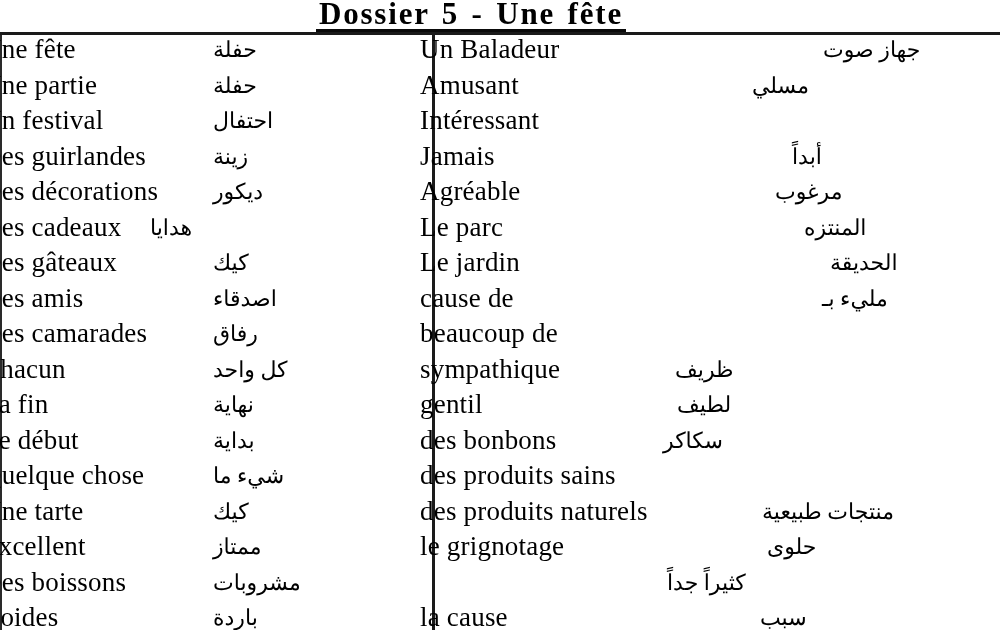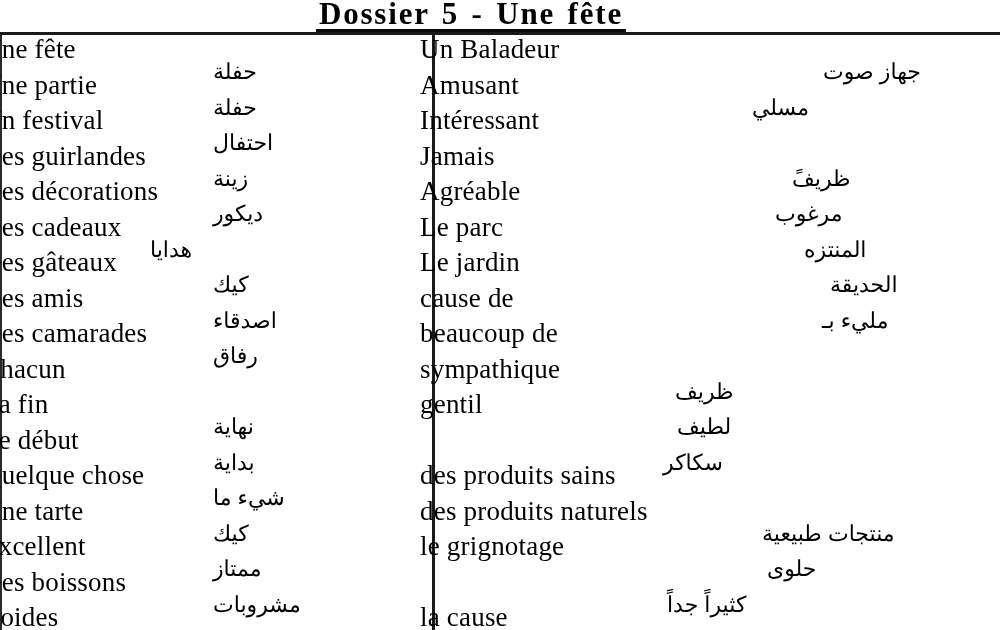--- a/index.html
+++ b/index.html
@@ -50,26 +50,25 @@
   .fr{
     position:absolute;
     font-size:27px;
     letter-spacing:0.2px;
     white-space:nowrap;
   }
   .fr-l{left:-18px;}
   .fr-r{left:420px;}
   .ar{
     position:absolute;
-    font-family:Liberation Sans, sans-serif;
+    font-family:Liberation Serif, serif;
     font-size:22px;
     white-space:nowrap;
     direction:rtl;
     unicode-bidi:isolate;
-    margin-top:22px;
   }
   .ar-l{left:var(--al,213px);}
   .ar-r{left:var(--ar,800px);}
 </style>
 </head>
 <body>
 
 <div class="page">
 
   <div class="page-title">Dossier 5 - Une fête</div>
@@ -96,21 +95,21 @@
     <div class="row" style="--al:213px;--ar:748px">
       <span class="fr fr-l">Un festival</span>
       <span class="ar ar-l">احتفال</span>
       <span class="fr fr-r">Intéressant</span>
     </div>
 
     <div class="row" style="--al:213px;--ar:792px">
       <span class="fr fr-l">Des guirlandes</span>
       <span class="ar ar-l">زينة</span>
       <span class="fr fr-r">Jamais</span>
-      <span class="ar ar-r">ظريفً</span>
+      <span class="ar ar-r">أبداً</span>
     </div>
 
     <div class="row" style="--al:213px;--ar:775px">
       <span class="fr fr-l">Des décorations</span>
       <span class="ar ar-l">ديكور</span>
       <span class="fr fr-r">Agréable</span>
       <span class="ar ar-r">مرغوب</span>
     </div>
 
     <div class="row" style="--al:150px;--ar:804px">
@@ -135,34 +134,36 @@
     </div>
 
     <div class="row" style="--al:213px;--ar:800px">
       <span class="fr fr-l">Des camarades</span>
       <span class="ar ar-l">رفاق</span>
       <span class="fr fr-r">beaucoup de</span>
     </div>
 
     <div class="row" style="--al:213px;--ar:675px">
       <span class="fr fr-l">Chacun</span>
+      <span class="ar ar-l">كل واحد</span>
       <span class="fr fr-r">sympathique</span>
       <span class="ar ar-r">ظريف</span>
     </div>
 
     <div class="row" style="--al:213px;--ar:677px">
       <span class="fr fr-l">La fin</span>
       <span class="ar ar-l">نهاية</span>
       <span class="fr fr-r">gentil</span>
       <span class="ar ar-r">لطيف</span>
     </div>
 
     <div class="row" style="--al:213px;--ar:663px">
       <span class="fr fr-l">Le début</span>
       <span class="ar ar-l">بداية</span>
+      <span class="fr fr-r">des bonbons</span>
       <span class="ar ar-r">سكاكر</span>
     </div>
 
     <div class="row" style="--al:213px;--ar:665px">
       <span class="fr fr-l">Quelque chose</span>
       <span class="ar ar-l">شيء ما</span>
       <span class="fr fr-r">des produits sains</span>
     </div>
 
     <div class="row" style="--al:213px;--ar:762px">

